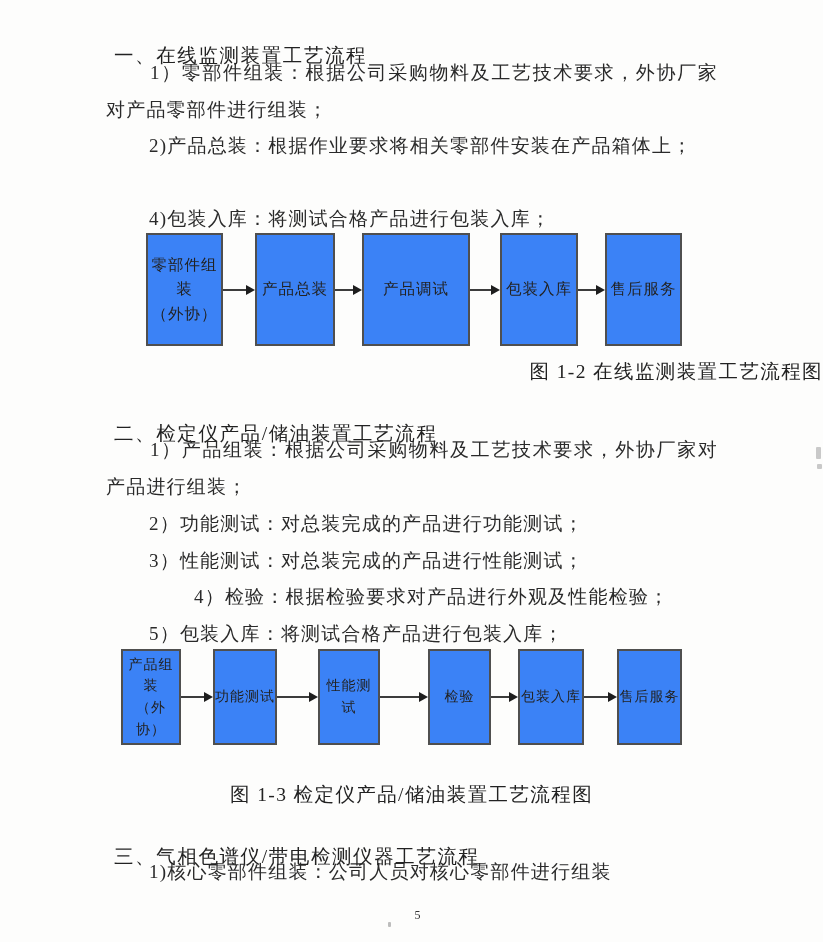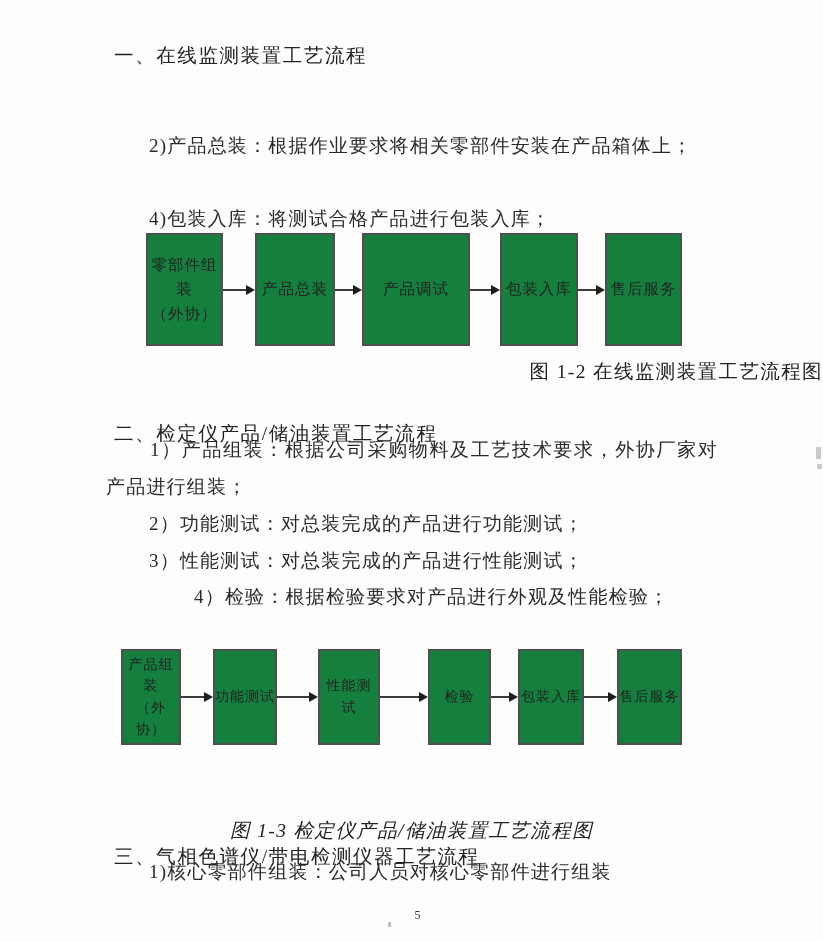--- a/index.html
+++ b/index.html
@@ -36,21 +36,21 @@
     text-align:justify;
   }
   .para.single { white-space:nowrap; }
   .flowchart {
     position:absolute;
     display:flex;
     align-items:stretch;
   }
   .fbox {
     border:2px solid #4f4f4f;
-    background:#15803d;
+    background:#3b82f6;
     display:flex;
     align-items:center;
     justify-content:center;
     text-align:center;
     box-sizing:border-box;
   }
   .fbox span {
     white-space:pre-line;
     letter-spacing:1px;
     color:#222;
@@ -88,20 +88,21 @@
   }
   .artifact { position:absolute; background:#c9c9c9; border-radius:1px; }
 </style>
 </head>
 <body>
 
 <div class="page">
 
   <div class="heading" style="left:114px; top:17px;">一、在线监测装置工艺流程</div>
 
+  <div class="para wrap" style="left:106px; top:54px;">1）零部件组装：根据公司采购物料及工艺技术要求，外协厂家对产品零部件进行组装；</div>
 
   <div class="para single" style="left:149px; top:127px;">2)产品总装：根据作业要求将相关零部件安装在产品箱体上；</div>
 
 
   <div class="para single" style="left:149px; top:200px;">4)包装入库：将测试合格产品进行包装入库；</div>
 
   <div class="flowchart fc1" style="left:146px; top:233px; height:113px;">
     <div class="fbox" style="width:77px;">
       <span>零部件组装
 （外协）</span>
@@ -141,20 +142,21 @@
   <div class="heading" style="left:114px; top:395px;">二、检定仪产品/储油装置工艺流程</div>
 
   <div class="para wrap" style="left:106px; top:431px;">1）产品组装：根据公司采购物料及工艺技术要求，外协厂家对产品进行组装；</div>
 
   <div class="para single" style="left:149px; top:505px;">2）功能测试：对总装完成的产品进行功能测试；</div>
 
   <div class="para single" style="left:149px; top:542px;text-align:center;">3）性能测试：对总装完成的产品进行性能测试；</div>
 
   <div class="para single" style="left:149px; top:578px;margin-left:45px;">4）检验：根据检验要求对产品进行外观及性能检验；</div>
 
+  <div class="para single" style="left:149px; top:615px;">5）包装入库：将测试合格产品进行包装入库；</div>
 
   <div class="flowchart fc2" style="left:121px; top:649px; height:96px;">
     <div class="fbox" style="width:60px;">
       <span>产品组装
 （外协）</span>
     </div>
     <div class="arrow" style="width:32px;">
       <span class="shaft"></span>
       <span class="head"></span>
     </div>
@@ -184,21 +186,21 @@
     </div>
     <div class="arrow" style="width:33px;">
       <span class="shaft"></span>
       <span class="head"></span>
     </div>
     <div class="fbox" style="width:65px;">
       <span>售后服务</span>
     </div>
   </div>
 
-  <div class="caption" style="top:817px;font-style:italic;">图 1-3 检定仪产品/储油装置工艺流程图</div>
+  <div class="caption" style="top:781px;">图 1-3 检定仪产品/储油装置工艺流程图</div>
 
   <div class="heading" style="left:114px; top:818px;">三、气相色谱仪/带电检测仪器工艺流程</div>
 
   <div class="para single" style="left:149px; top:853px;">1)核心零部件组装：公司人员对核心零部件进行组装</div>
 
   <div class="page-number" style="top:908px; padding-left:12px;">5</div>
 
   <div class="artifact" style="left:816px; top:447px; width:5px; height:12px;"></div>
   <div class="artifact" style="left:817px; top:464px; width:5px; height:5px;"></div>
   <div class="artifact" style="left:388px; top:922px; width:3px; height:5px; background:#bdbdbd;"></div>

